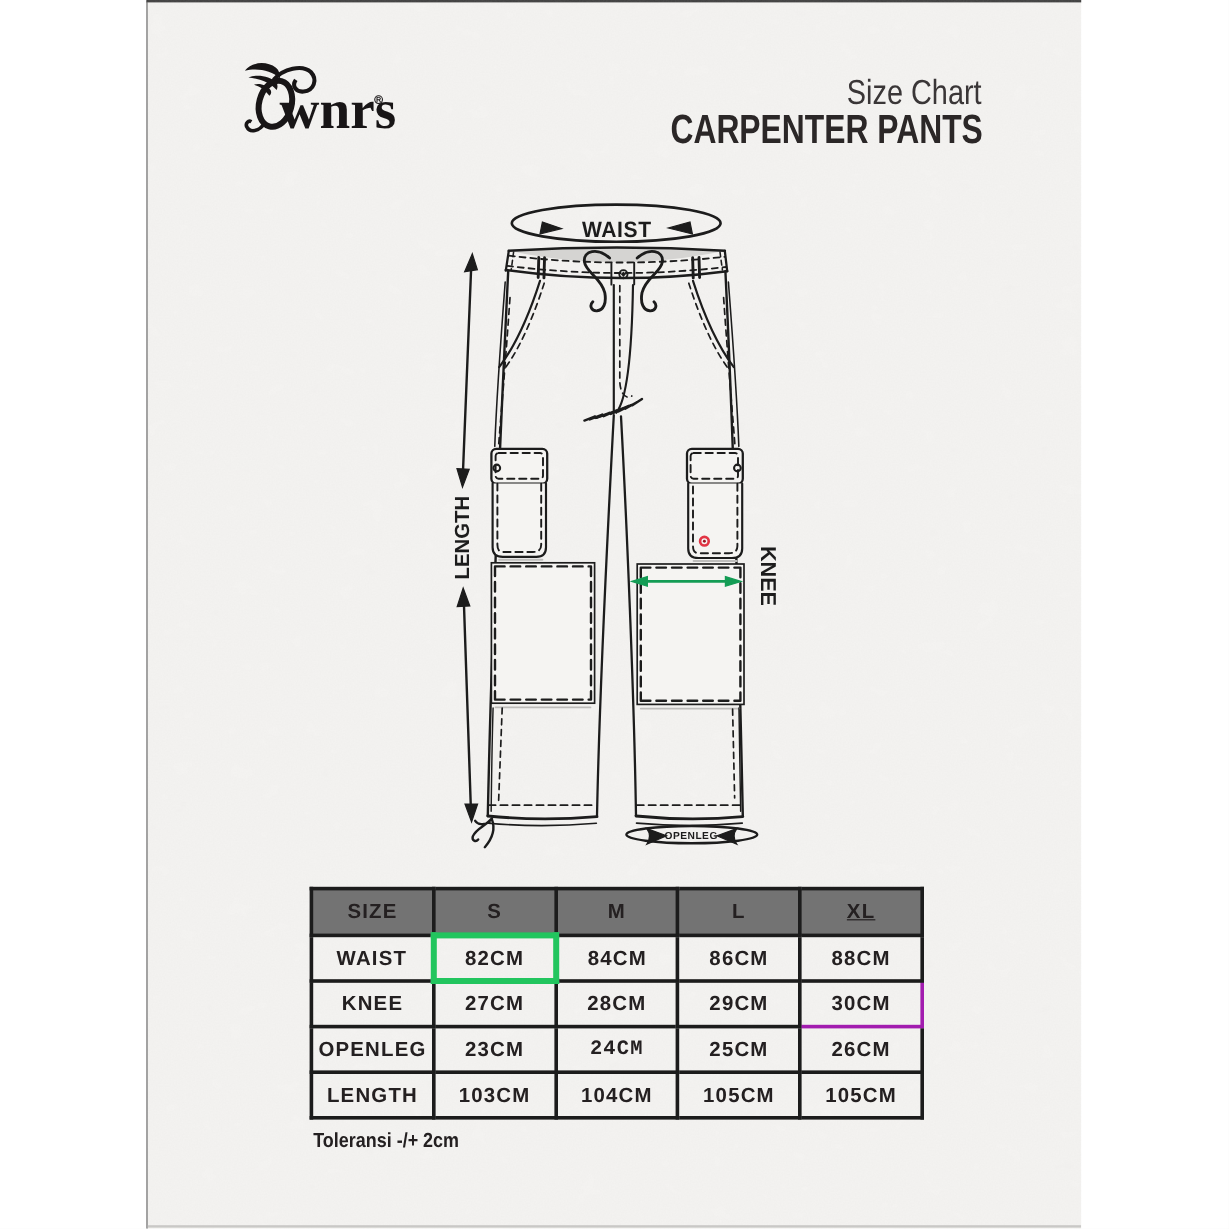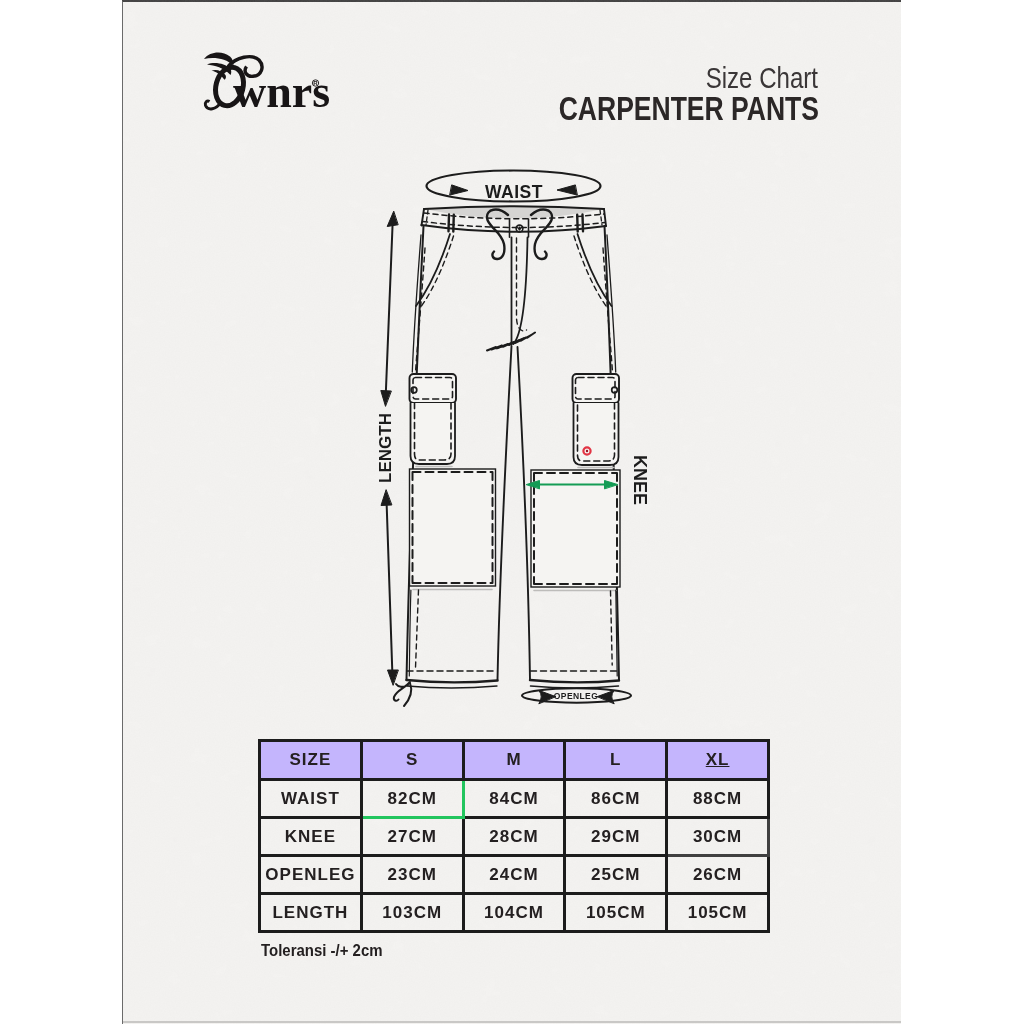--- a/index.html
+++ b/index.html
@@ -188,48 +188,48 @@
     <path d="M555.5,696.5 L539,690.5 Q543.5,696.5 539,703.5 Z" fill="#1c1c1c" stroke-width="1"></path>
     <path d="M597.5,696.5 L614,690.5 Q609.5,696.5 614,703.5 Z" fill="#1c1c1c" stroke-width="1"></path>
   </g>
 
   <text x="576" y="696" text-anchor="middle" dominant-baseline="central" font-weight="bold" font-size="8.5" letter-spacing="0.4" fill="#1c1c1c">OPENLEG</text>
 </svg>
 
 <table class="abs" style="left:258px;top:739px;width:512px;height:191px;border-collapse:collapse;table-layout:fixed;text-align:center;font-weight:bold;font-size:17px;color:#242021;letter-spacing:1px;">
 
   <tbody>
-      <tr style="background:#c4b5fd;height:39px;">
+      <tr style="background:#737373;height:39px;">
     <td style="border:3px solid #1c1c1c;">SIZE</td>
     <td style="border:3px solid #1c1c1c;">S</td>
     <td style="border:3px solid #1c1c1c;">M</td>
     <td style="border:3px solid #1c1c1c;">L</td>
     <td style="border:3px solid #1c1c1c;text-decoration:underline;">XL</td>
   </tr>
 
   <tr style="height:38px;">
     <td style="border:3px solid #1c1c1c;">WAIST</td>
-    <td style="border:3px solid #22c55e;">82CM</td>
+    <td style="border:5px solid #22c55e;">82CM</td>
     <td style="border:3px solid #1c1c1c;">84CM</td>
     <td style="border:3px solid #1c1c1c;">86CM</td>
     <td style="border:3px solid #1c1c1c;">88CM</td>
   </tr>
 
   <tr style="height:38px;">
     <td style="border:3px solid #1c1c1c;">KNEE</td>
     <td style="border:3px solid #1c1c1c;">27CM</td>
     <td style="border:2px solid #c2410c;">28CM</td>
     <td style="border:3px solid #1c1c1c;">29CM</td>
-    <td style="border:3px solid #404040;">30CM</td>
+    <td style="border:3px solid #a21caf;">30CM</td>
   </tr>
 
   <tr style="height:38px;">
     <td style="border:3px solid #1c1c1c;">OPENLEG</td>
     <td style="border:3px solid #1c1c1c;">23CM</td>
-    <td style="border:3px solid #1c1c1c;">24CM</td>
+    <td style="border:3px solid #1c1c1c;font-family:Liberation Mono, monospace;">24CM</td>
     <td style="border:3px solid #1c1c1c;">25CM</td>
     <td style="border:3px solid #1c1c1c;">26CM</td>
   </tr>
 
   <tr style="height:38px;">
     <td style="border:3px solid #1c1c1c;">LENGTH</td>
     <td style="border:3px solid #1c1c1c;margin-left:31px;">103CM</td>
     <td style="border:3px solid #1c1c1c;">104CM</td>
     <td style="border:3px solid #1c1c1c;">105CM</td>
     <td style="border:3px solid #1c1c1c;">105CM</td>

